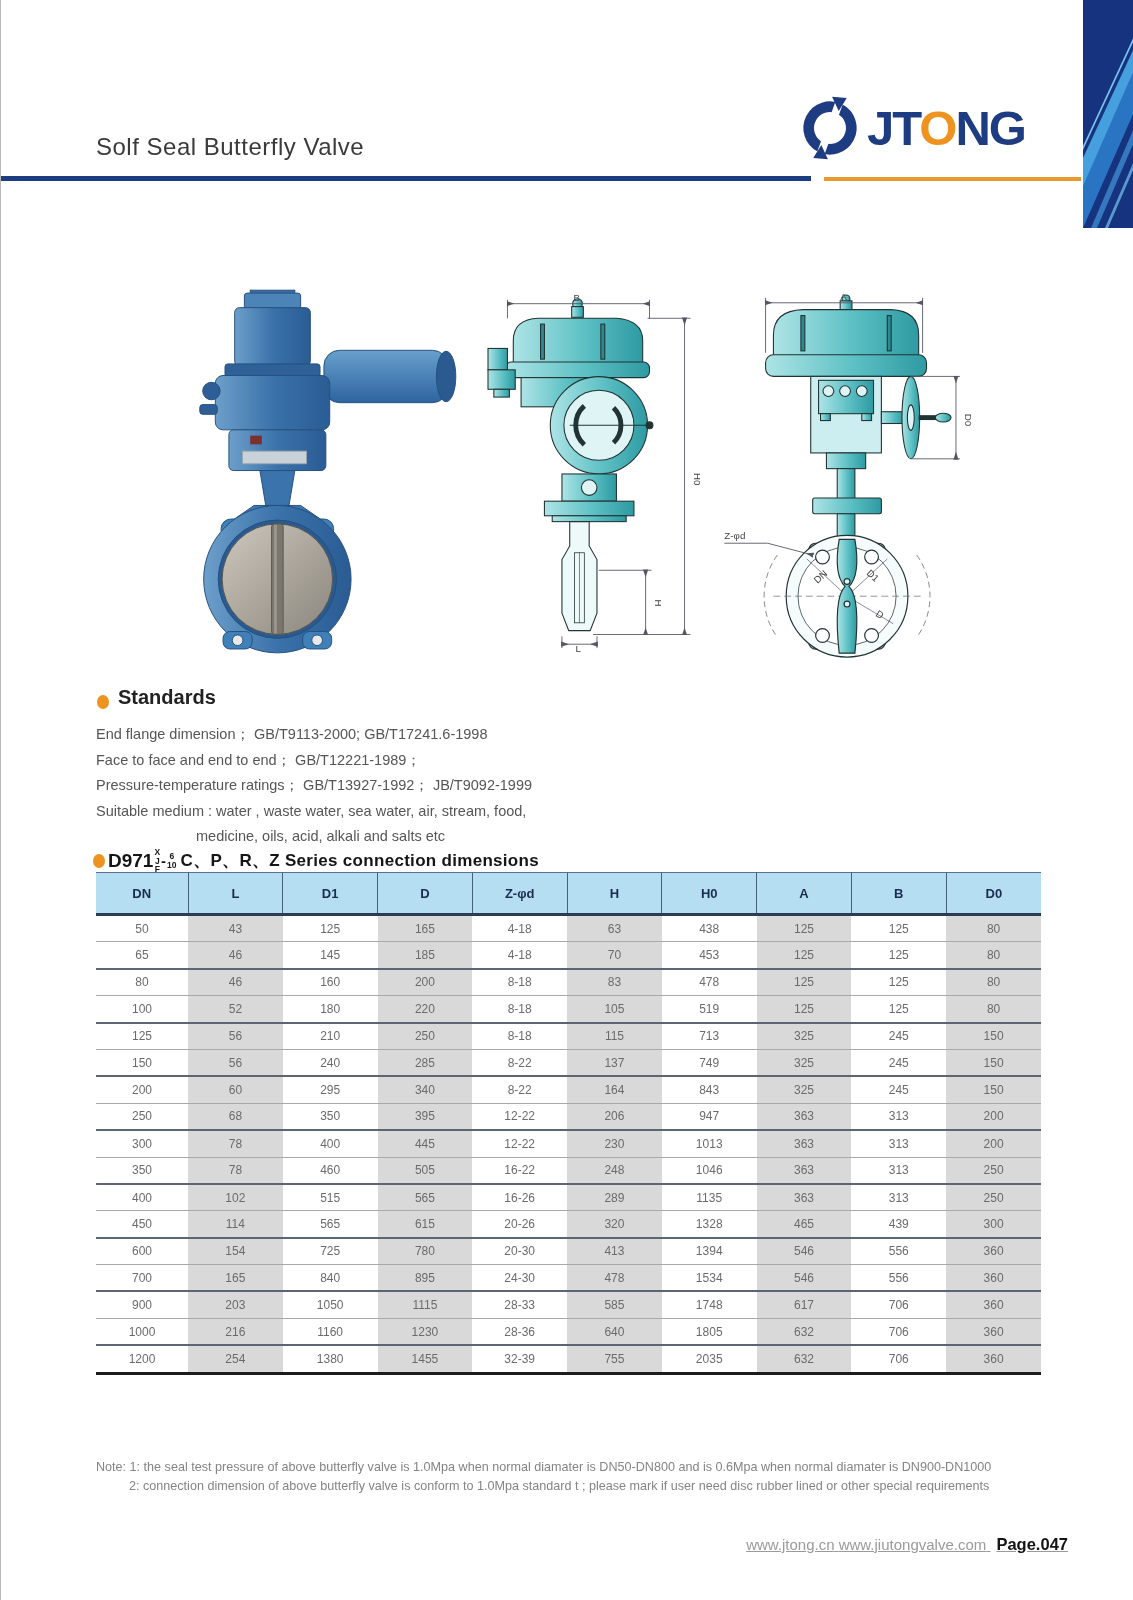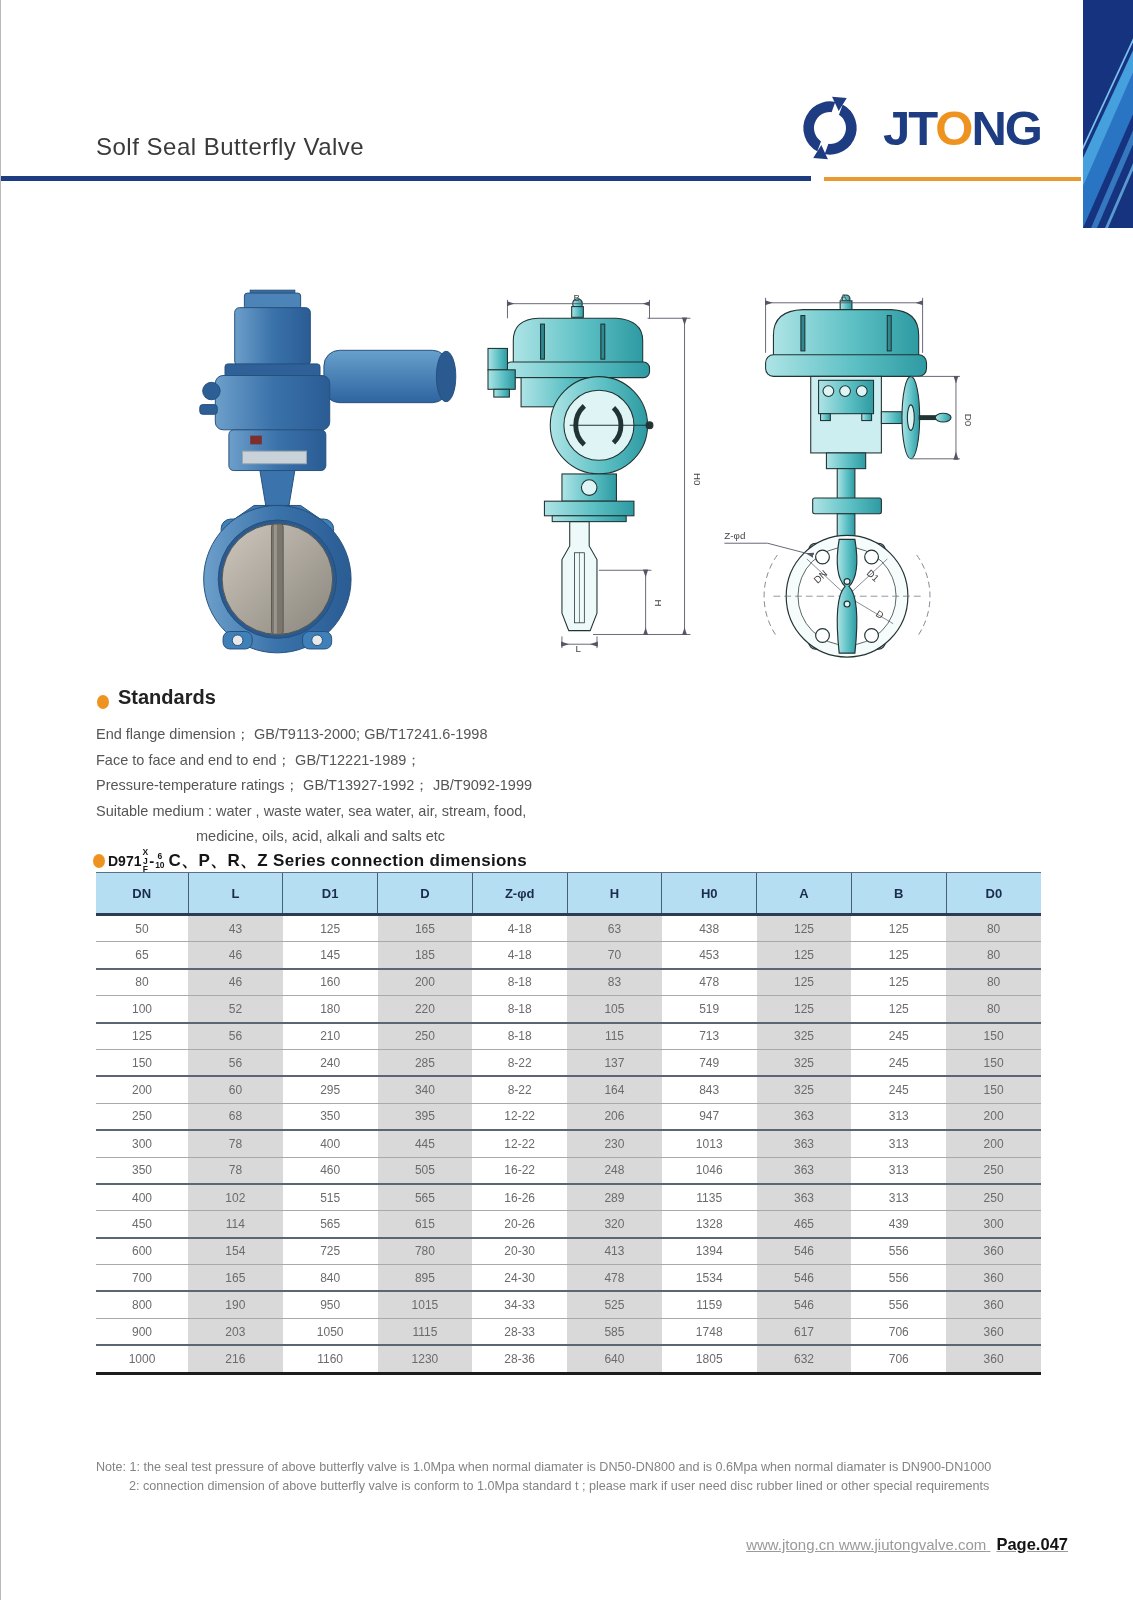--- a/index.html
+++ b/index.html
@@ -3,41 +3,41 @@
 <meta charset="utf-8">
 <style>
   html,body{margin:0;padding:0;background:#e8e8e8;}
   .page{
     position:relative;width:1133px;height:1600px;margin:0 auto;background:#ffffff;
     font-family:"Liberation Sans",sans-serif;overflow:hidden;
     border-left:1px solid #b9b9b9;border-right:1px solid #d8d8d8;
   }
   
   .doc-title{position:absolute;left:95px;top:133px;font-size:24px;color:#3a3a3a;letter-spacing:0.5px;}
-  .logo{position:absolute;left:798px;top:88px;display:flex;align-items:center;gap:22px;}
+  .logo{position:absolute;left:798px;top:88px;display:flex;align-items:center;gap:6px;}
   .logo-word{font-size:49px;font-weight:bold;letter-spacing:-2px;color:#1e3c82;line-height:80px;}
   .logo-word .o{color:#ef9320;}
   .rule-navy{position:absolute;left:0;top:176px;width:810px;height:5px;background:#1e3c82;}
   .rule-orange{position:absolute;left:823px;top:177px;width:257px;height:4px;background:#e89a2e;}
   .corner-band{position:absolute;left:1082px;top:0;width:51px;height:228px;}
   
   .drawing{position:absolute;}
   .d-photo{left:160px;top:286px;}
   .d-side{left:480px;top:292px;}
   .d-front{left:712px;top:292px;}
   
   .standards-heading{position:absolute;left:96px;top:686px;display:flex;align-items:flex-end;gap:9px;
     font-size:20px;font-weight:bold;color:#222;}
   .bullet{width:12px;height:14px;border-radius:50%;background:#ef9320;flex:0 0 auto;}
   .standards-lines{position:absolute;left:95px;top:722px;font-size:14.5px;color:#565656;line-height:25.5px;}
   .standards-lines div.indent{padding-left:100px;}
   
   .table-title{position:absolute;left:92px;top:848px;display:flex;align-items:center;color:#151515;font-weight:bold;}
   .table-title .bullet{margin-right:3px;}
-  .tt-model{font-size:14px;}
+  .tt-model{font-size:19px;}
   .stack{display:inline-flex;flex-direction:column;align-items:center;font-size:8.5px;line-height:8.5px;margin:0 1px;}
   .tt-dash{font-size:15px;}
   .tt-rest{font-size:17px;margin-left:3px;letter-spacing:0.3px;}
   table.dims{position:absolute;left:95px;top:872px;width:945px;border-collapse:collapse;table-layout:fixed;}
   table.dims col.c0{width:92px;}
   table.dims th{
     background:#b5def2;height:38px;font-size:13px;color:#1c2c4e;font-weight:bold;
     border-bottom:3px solid #2c3c52;border-top:1px solid #5a7086;border-left:1px solid #44607a;
   }
   table.dims th:first-child{border-left:none;}
@@ -481,32 +481,20 @@
           <td>840</td>
           <td class="shade">895</td>
           <td>24-30</td>
           <td class="shade">478</td>
           <td>1534</td>
           <td class="shade">546</td>
           <td>556</td>
           <td class="shade">360</td>
         </tr>
         <tr>
-          <td>800</td>
-          <td class="shade">190</td>
-          <td>950</td>
-          <td class="shade">1015</td>
-          <td>34-33</td>
-          <td class="shade">525</td>
-          <td>1159</td>
-          <td class="shade">546</td>
-          <td>556</td>
-          <td class="shade">360</td>
-        </tr>
-        <tr>
           <td>900</td>
           <td class="shade">203</td>
           <td>1050</td>
           <td class="shade">1115</td>
           <td>28-33</td>
           <td class="shade">585</td>
           <td>1748</td>
           <td class="shade">617</td>
           <td>706</td>
           <td class="shade">360</td>
@@ -516,20 +504,32 @@
           <td class="shade">216</td>
           <td>1160</td>
           <td class="shade">1230</td>
           <td>28-36</td>
           <td class="shade">640</td>
           <td>1805</td>
           <td class="shade">632</td>
           <td>706</td>
           <td class="shade">360</td>
         </tr>
+        <tr>
+          <td>1200</td>
+          <td class="shade">254</td>
+          <td>1380</td>
+          <td class="shade">1455</td>
+          <td>32-39</td>
+          <td class="shade">755</td>
+          <td>2035</td>
+          <td class="shade">632</td>
+          <td>706</td>
+          <td class="shade">360</td>
+        </tr>
       </tbody>
   </table>
 
   <div class="notes">
     <div class="n1">Note: 1: the seal test pressure of above butterfly valve is 1.0Mpa when normal diamater is DN50-DN800 and is 0.6Mpa when normal diamater is DN900-DN1000</div>
     <div class="n2">2:  connection dimension of above butterfly valve is conform to 1.0Mpa standard t ; please mark if user need disc rubber lined or other special requirements</div>
   </div>
 
   <div class="footer">
     <span>www.jtong.cn</span>

